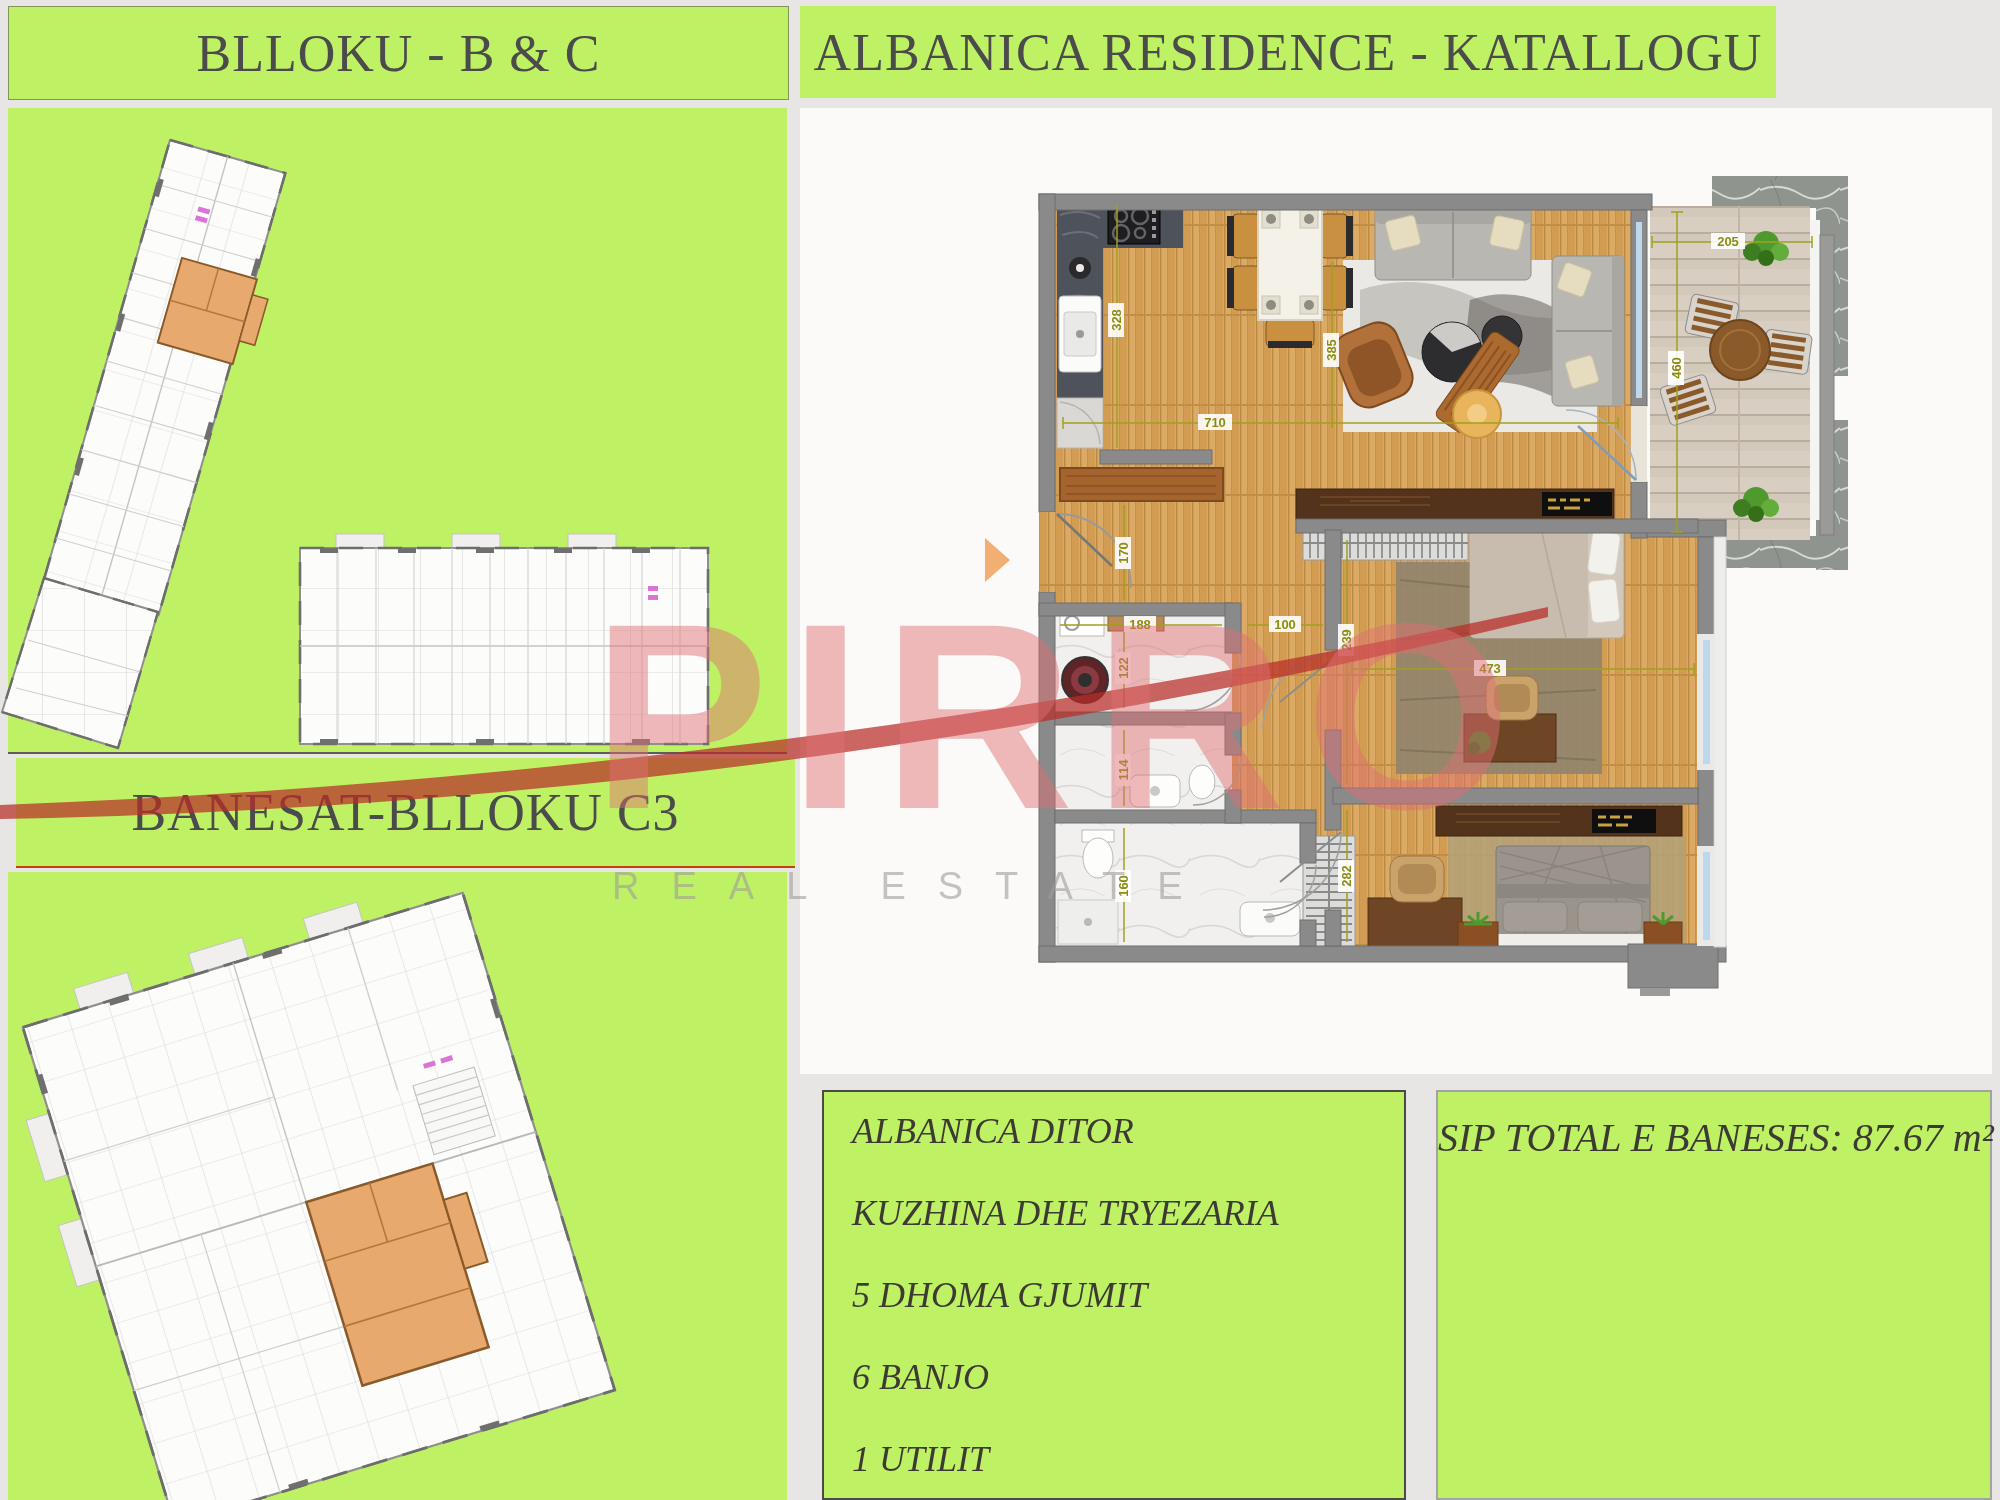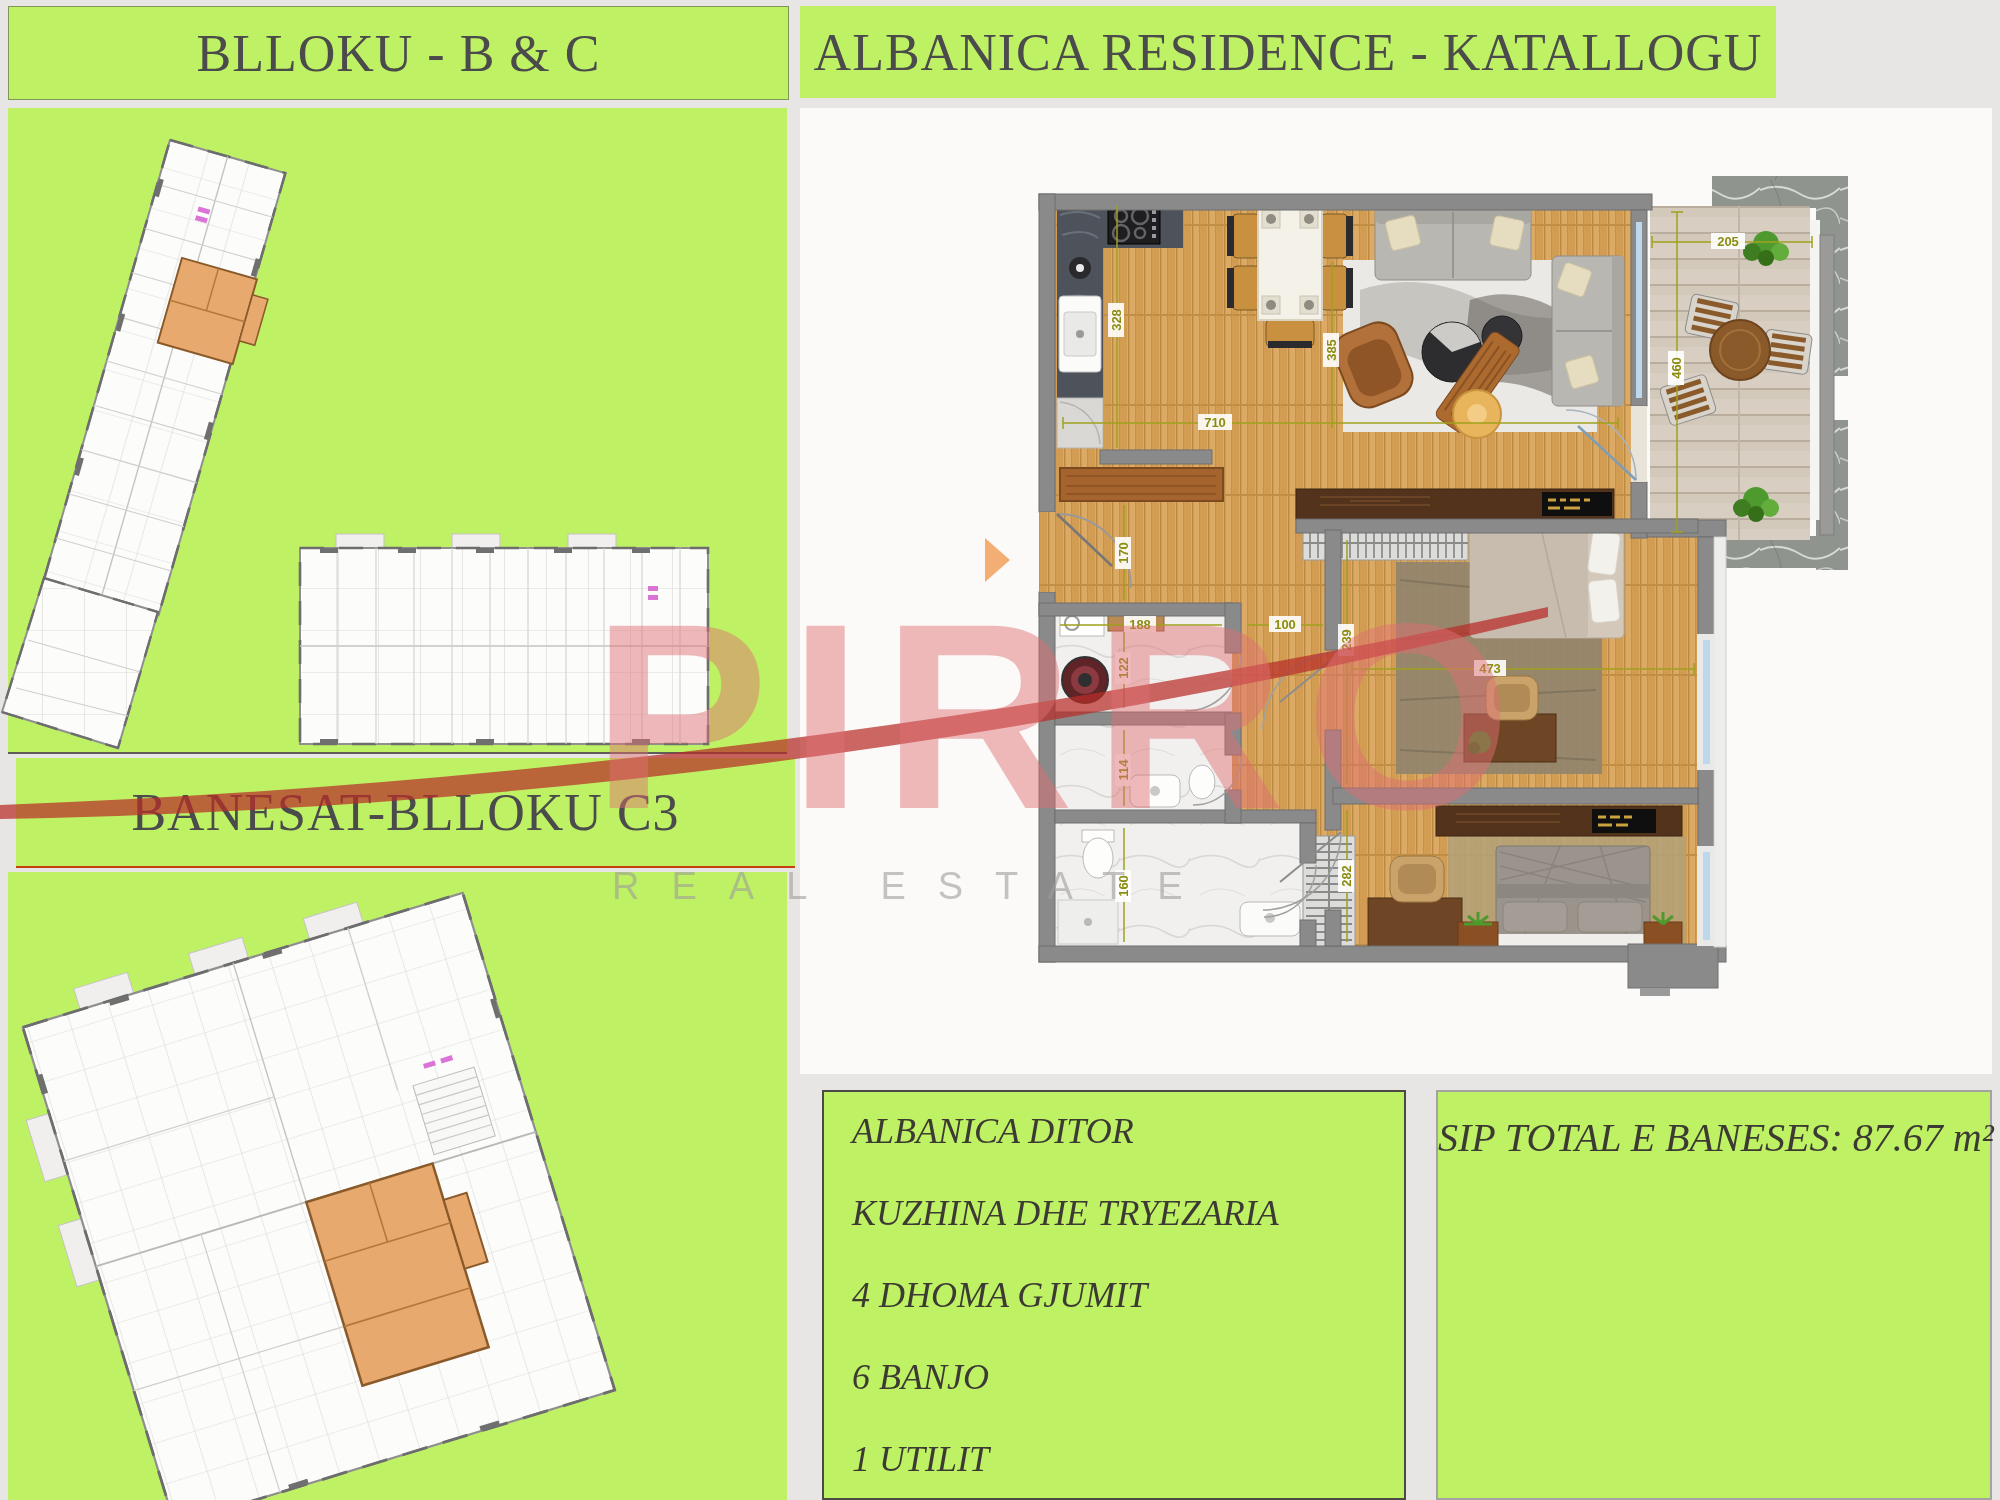--- a/index.html
+++ b/index.html
@@ -40,21 +40,21 @@
 <div class="box" id="left-plans"></div>
 <div class="box title-box" id="banesat-title">
   <span class="title">BANESAT-BLLOKU C3</span>
 </div>
 <div class="box" id="left-bottom"></div>
 <div class="box" id="main-plan"></div>
 
 <div class="box" id="feature-box">
   <div class="feat" style="top:1097px;top:18px">ALBANICA DITOR</div>
   <div class="feat" style="top:100px">KUZHINA DHE TRYEZARIA</div>
-  <div class="feat" style="top:182px">4 DHOMA GJUMIT</div>
+  <div class="feat" style="top:182px">5 DHOMA GJUMIT</div>
   <div class="feat" style="top:264px">6 BANJO</div>
   <div class="feat" style="top:346px">1 UTILIT</div>
 </div>
 <div class="box" id="area-box">
   <div id="area-text">SIP TOTAL E BANESES: 87.67 m²</div>
 </div>
 
 <svg id="plans-svg" width="2000" height="1500" viewBox="0 0 2000 1500">
   <defs>
     <pattern id="wood" width="16" height="90" patternUnits="userSpaceOnUse">

